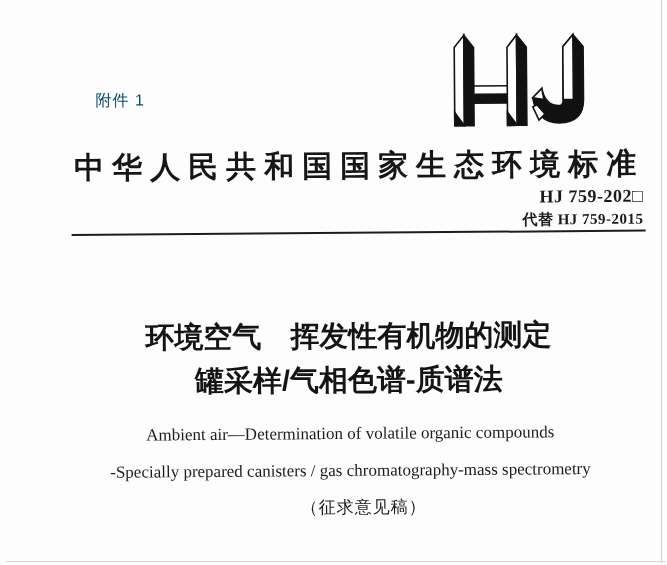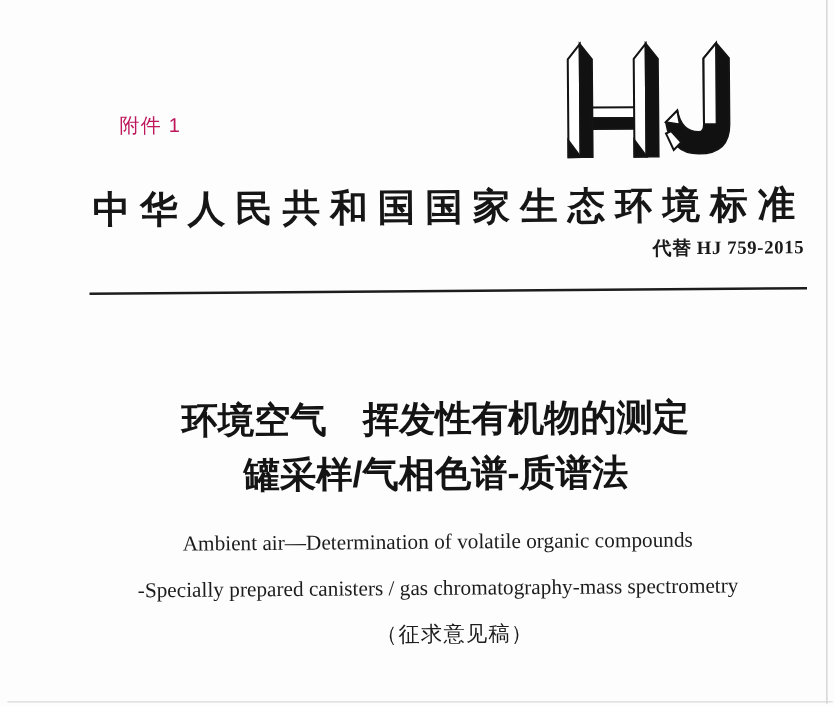--- a/index.html
+++ b/index.html
@@ -25,21 +25,21 @@
   }
   .content{
     position:absolute;left:0;top:0;width:667px;height:565px;
     transform:rotate(-0.45deg);
     transform-origin:50% 50%;
     color:#1b1b1b;
   }
   .attachment{
     position:absolute;left:73px;top:89px;
     font-family:"Liberation Sans","DejaVu Sans",sans-serif;
-    font-size:16px;font-weight:500;letter-spacing:1px;color:#be185d;padding-left:24px;
+    font-size:16px;font-weight:500;letter-spacing:1px;color:#0c4a6e;padding-left:24px;
   }
   .logo{
     position:absolute;left:453px;top:26px;width:137px;height:107px;
   }
   .heading{
     position:absolute;left:38px;top:146px;width:644px;
     text-align:center;
     font-family:"Liberation Serif","DejaVu Serif",serif;
     font-size:30px;font-weight:600;letter-spacing:8px;
     white-space:nowrap;color:#161616;
@@ -111,20 +111,21 @@
           <polygon points="110,22 120,10 120,74 110,74" fill="#ffffff"></polygon>
           <polygon points="80,72 89,63 91,74" fill="#ffffff"></polygon>
           <polygon points="84,79 92,88 86,94 80,81" fill="#ffffff"></polygon>
         </g>
       </svg>
     </div>
 
     <div class="heading">中华人民共和国国家生态环境标准</div>
 
     <div class="std-block">
+      <div class="std-number">HJ 759-202□</div>
       <div class="std-replaces">代替 HJ 759-2015</div>
     </div>
 
     <div class="rule"></div>
 
     <div class="cn-title">
       <div>环境空气　挥发性有机物的测定</div>
       <div>罐采样/气相色谱-质谱法</div>
     </div>
 

